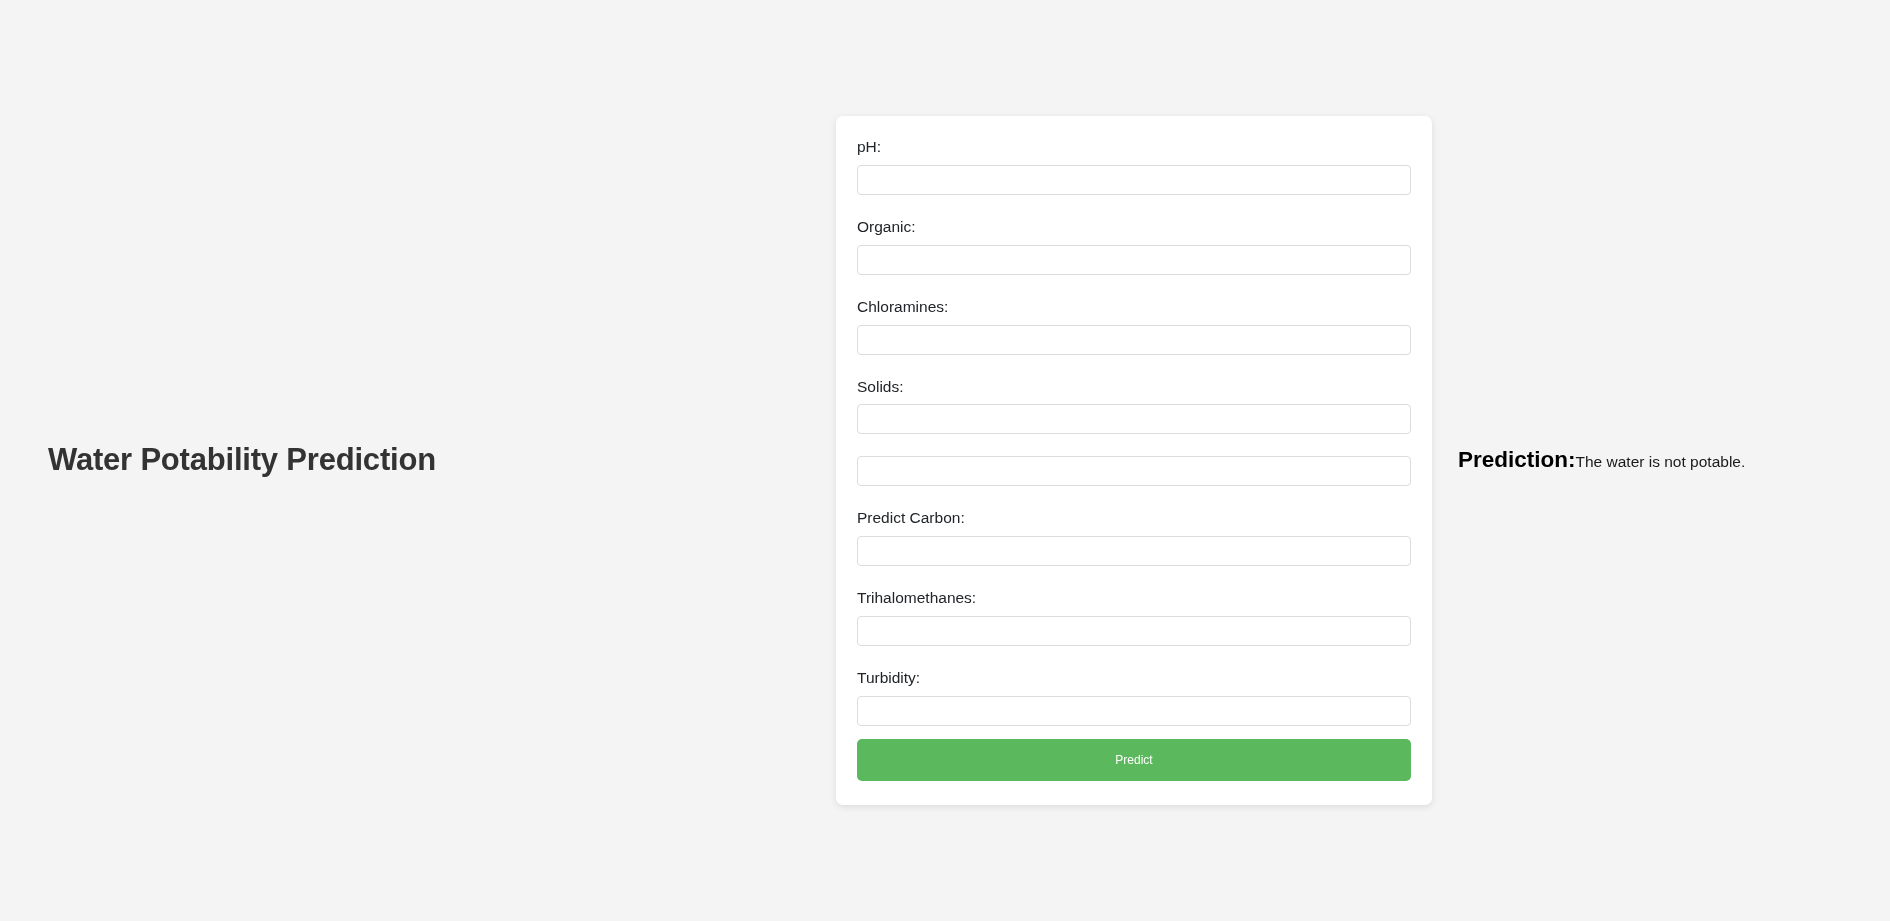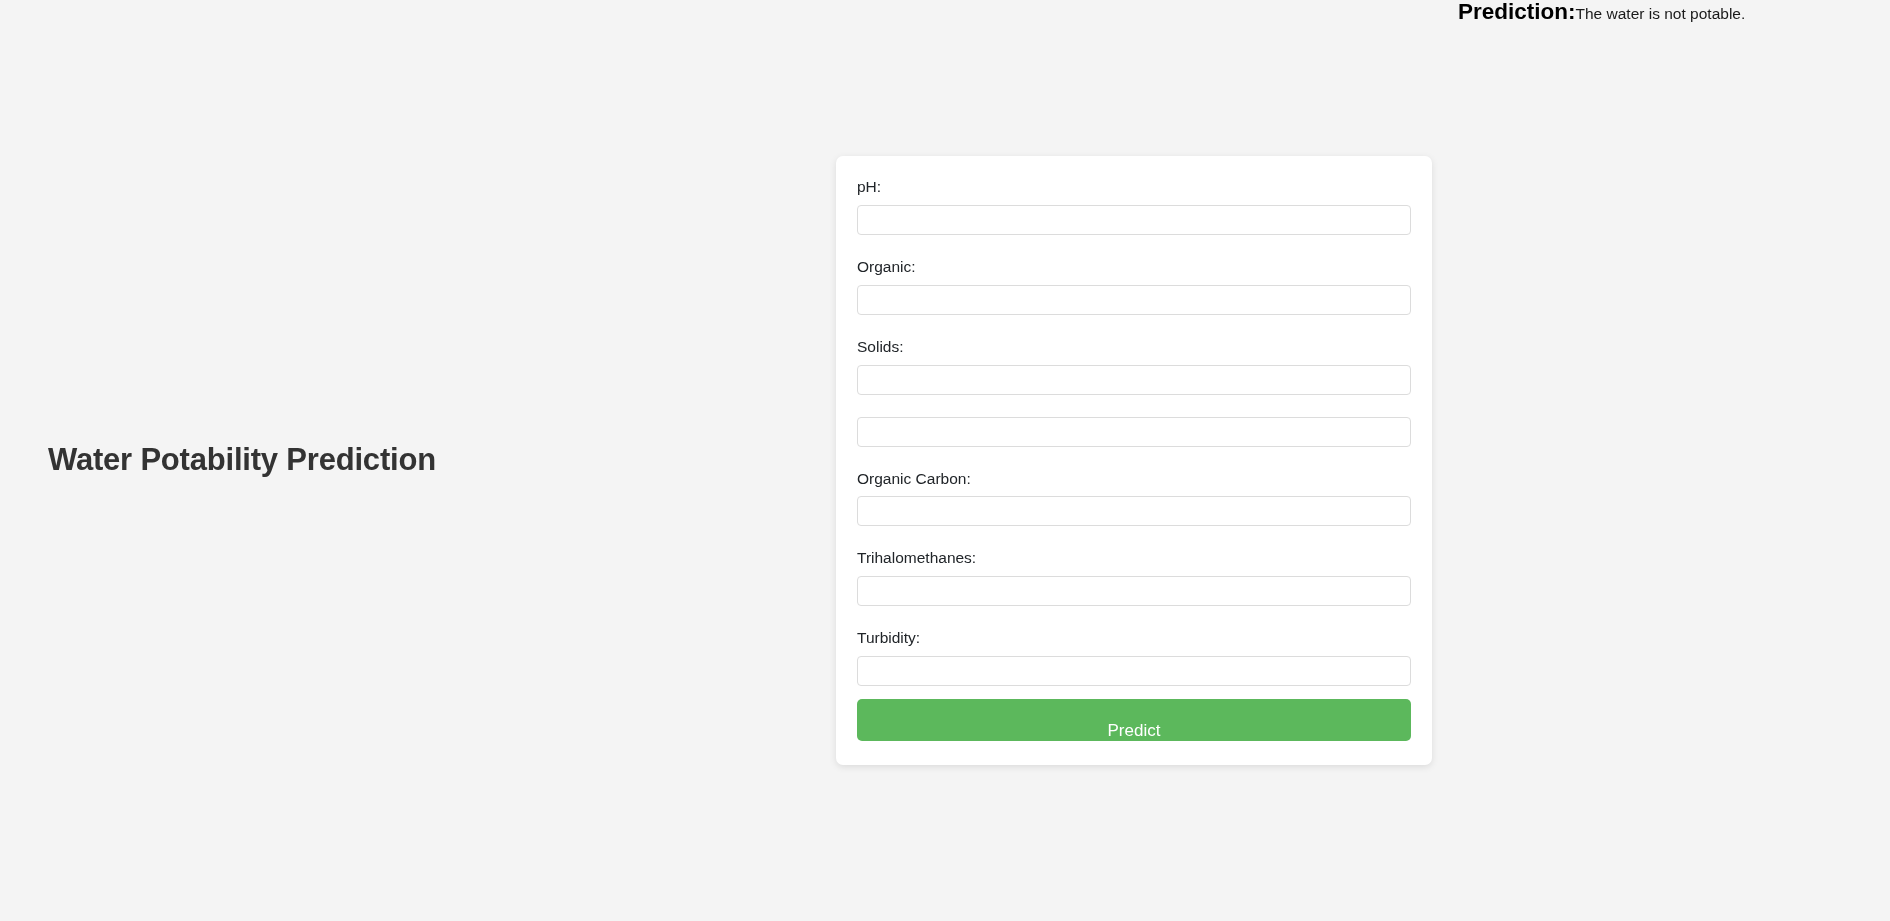--- a/index.html
+++ b/index.html
@@ -87,34 +87,34 @@
     outline: none;
   }
   .predict-button {
     display: block;
     width: 100%;
     height: 42px;
     background: #5cb85c;
     border: none;
     border-radius: 5px;
     color: #ffffff;
-    font-size: 17px;
+    font-size: 12px;
     font-family: "Liberation Sans", sans-serif;
     cursor: pointer;
     line-height: 42px;
-    padding: 11px;
+    padding: 0;
     text-align: center;
   }
 
   
   .result-col {
     width: 458px;
     height: 921px;
     display: flex;
-    align-items: flex-start;
+    align-items: center;
     flex-shrink: 0;
   }
   .result-block {
     padding-left: 26px;
     display: flex;
     align-items: baseline;
     white-space: nowrap;
   }
   .result-heading {
     font-size: 22.5px;
@@ -146,32 +146,36 @@
         <label class="field-label">pH:</label>
         <input class="field-input" type="text" value="" style="">
       </div>
 
       <div class="form-row">
         <label class="field-label">Organic:</label>
         <input class="field-input" type="text" value="" style="">
       </div>
 
 
+      <div class="form-row">
+        <label class="field-label">Chloramines:</label>
+        <input class="field-input" type="text" value="" style="">
+      </div>
 
       <div class="form-row">
         <label class="field-label">Solids:</label>
         <input class="field-input" type="text" value="" style="">
       </div>
 
       <div class="form-row">
         <input class="field-input" type="text" value="" style="">
       </div>
 
       <div class="form-row">
-        <label class="field-label">Organic Carbon:</label>
+        <label class="field-label">Predict Carbon:</label>
         <input class="field-input" type="text" value="" style="">
       </div>
 
       <div class="form-row">
         <label class="field-label">Trihalomethanes:</label>
         <input class="field-input" type="text" value="" style="">
       </div>
 
       <div class="form-row">
         <label class="field-label">Turbidity:</label>

